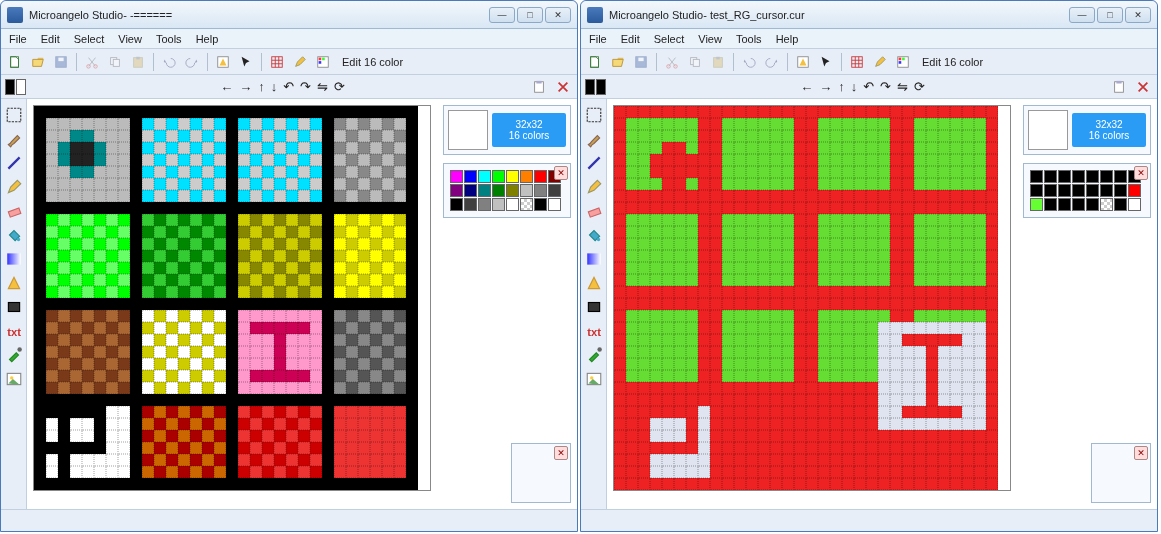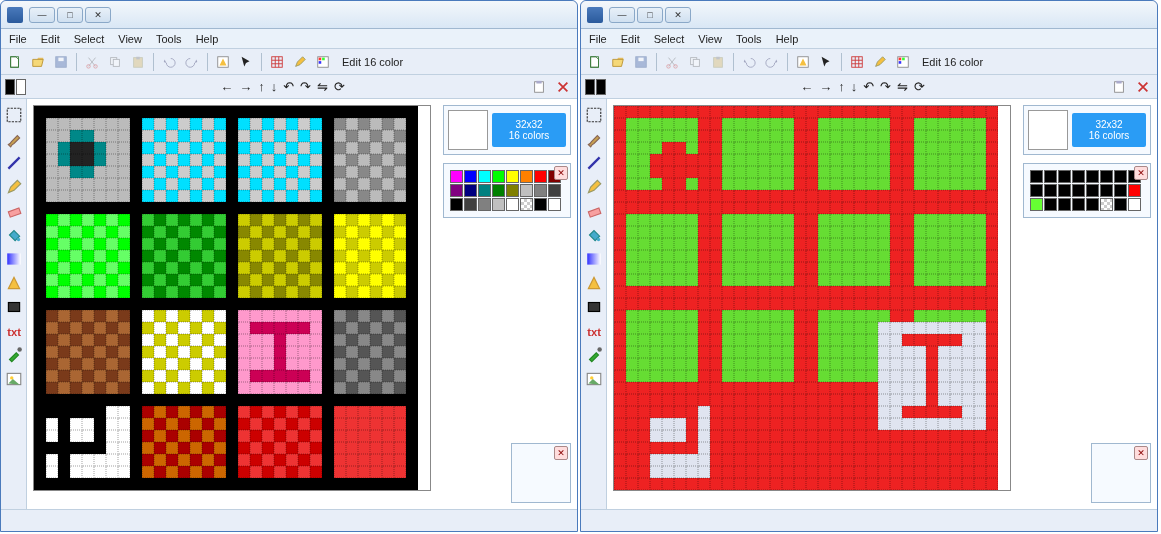--- a/index.html
+++ b/index.html
@@ -40,20 +40,21 @@
 .pcell.checker { background: repeating-conic-gradient(#ccc 0% 25%, #fff 0% 50%) 0 0/6px 6px; }
 .preview-small { border: 1px solid #a0b8d0; padding: 4px; background: #f6faff; position: relative; width: 60px; height: 60px; align-self: flex-end; margin-top: auto; }
 .statusbar { height: 22px; background: #e8eef8; border-top: 1px solid #c0d0e0; display: flex; align-items: center; justify-content: center; gap: 60px; }
 </style>
 </head>
 <body>
 
 <div class="window">
     <div class="titlebar">
       <div class="app-icon"></div>
+    <div class="title">Microangelo Studio-  -======</div>
     <div class="win-btns">
       <div class="win-btn">—</div>
       <div class="win-btn">□</div>
       <div class="win-btn">✕</div>
     </div>
     </div>
     <div class="menubar">
       <span>File</span>
       <span>Edit</span>
       <span>Select</span>
@@ -1325,20 +1326,21 @@
       <span><svg viewBox="0 0 16 16">
           <rect x="3" y="3" width="3" height="10" fill="#c33"></rect>
           <rect x="7" y="3" width="3" height="10" fill="#3c3"></rect>
           <rect x="11" y="3" width="3" height="10" fill="#33c"></rect>
         </svg></span>
     </div>
   </div>
 <div class="window">
     <div class="titlebar">
       <div class="app-icon"></div>
+    <div class="title">Microangelo Studio-  test_RG_cursor.cur</div>
     <div class="win-btns">
       <div class="win-btn">—</div>
       <div class="win-btn">□</div>
       <div class="win-btn">✕</div>
     </div>
     </div>
     <div class="menubar">
       <span>File</span>
       <span>Edit</span>
       <span>Select</span>

